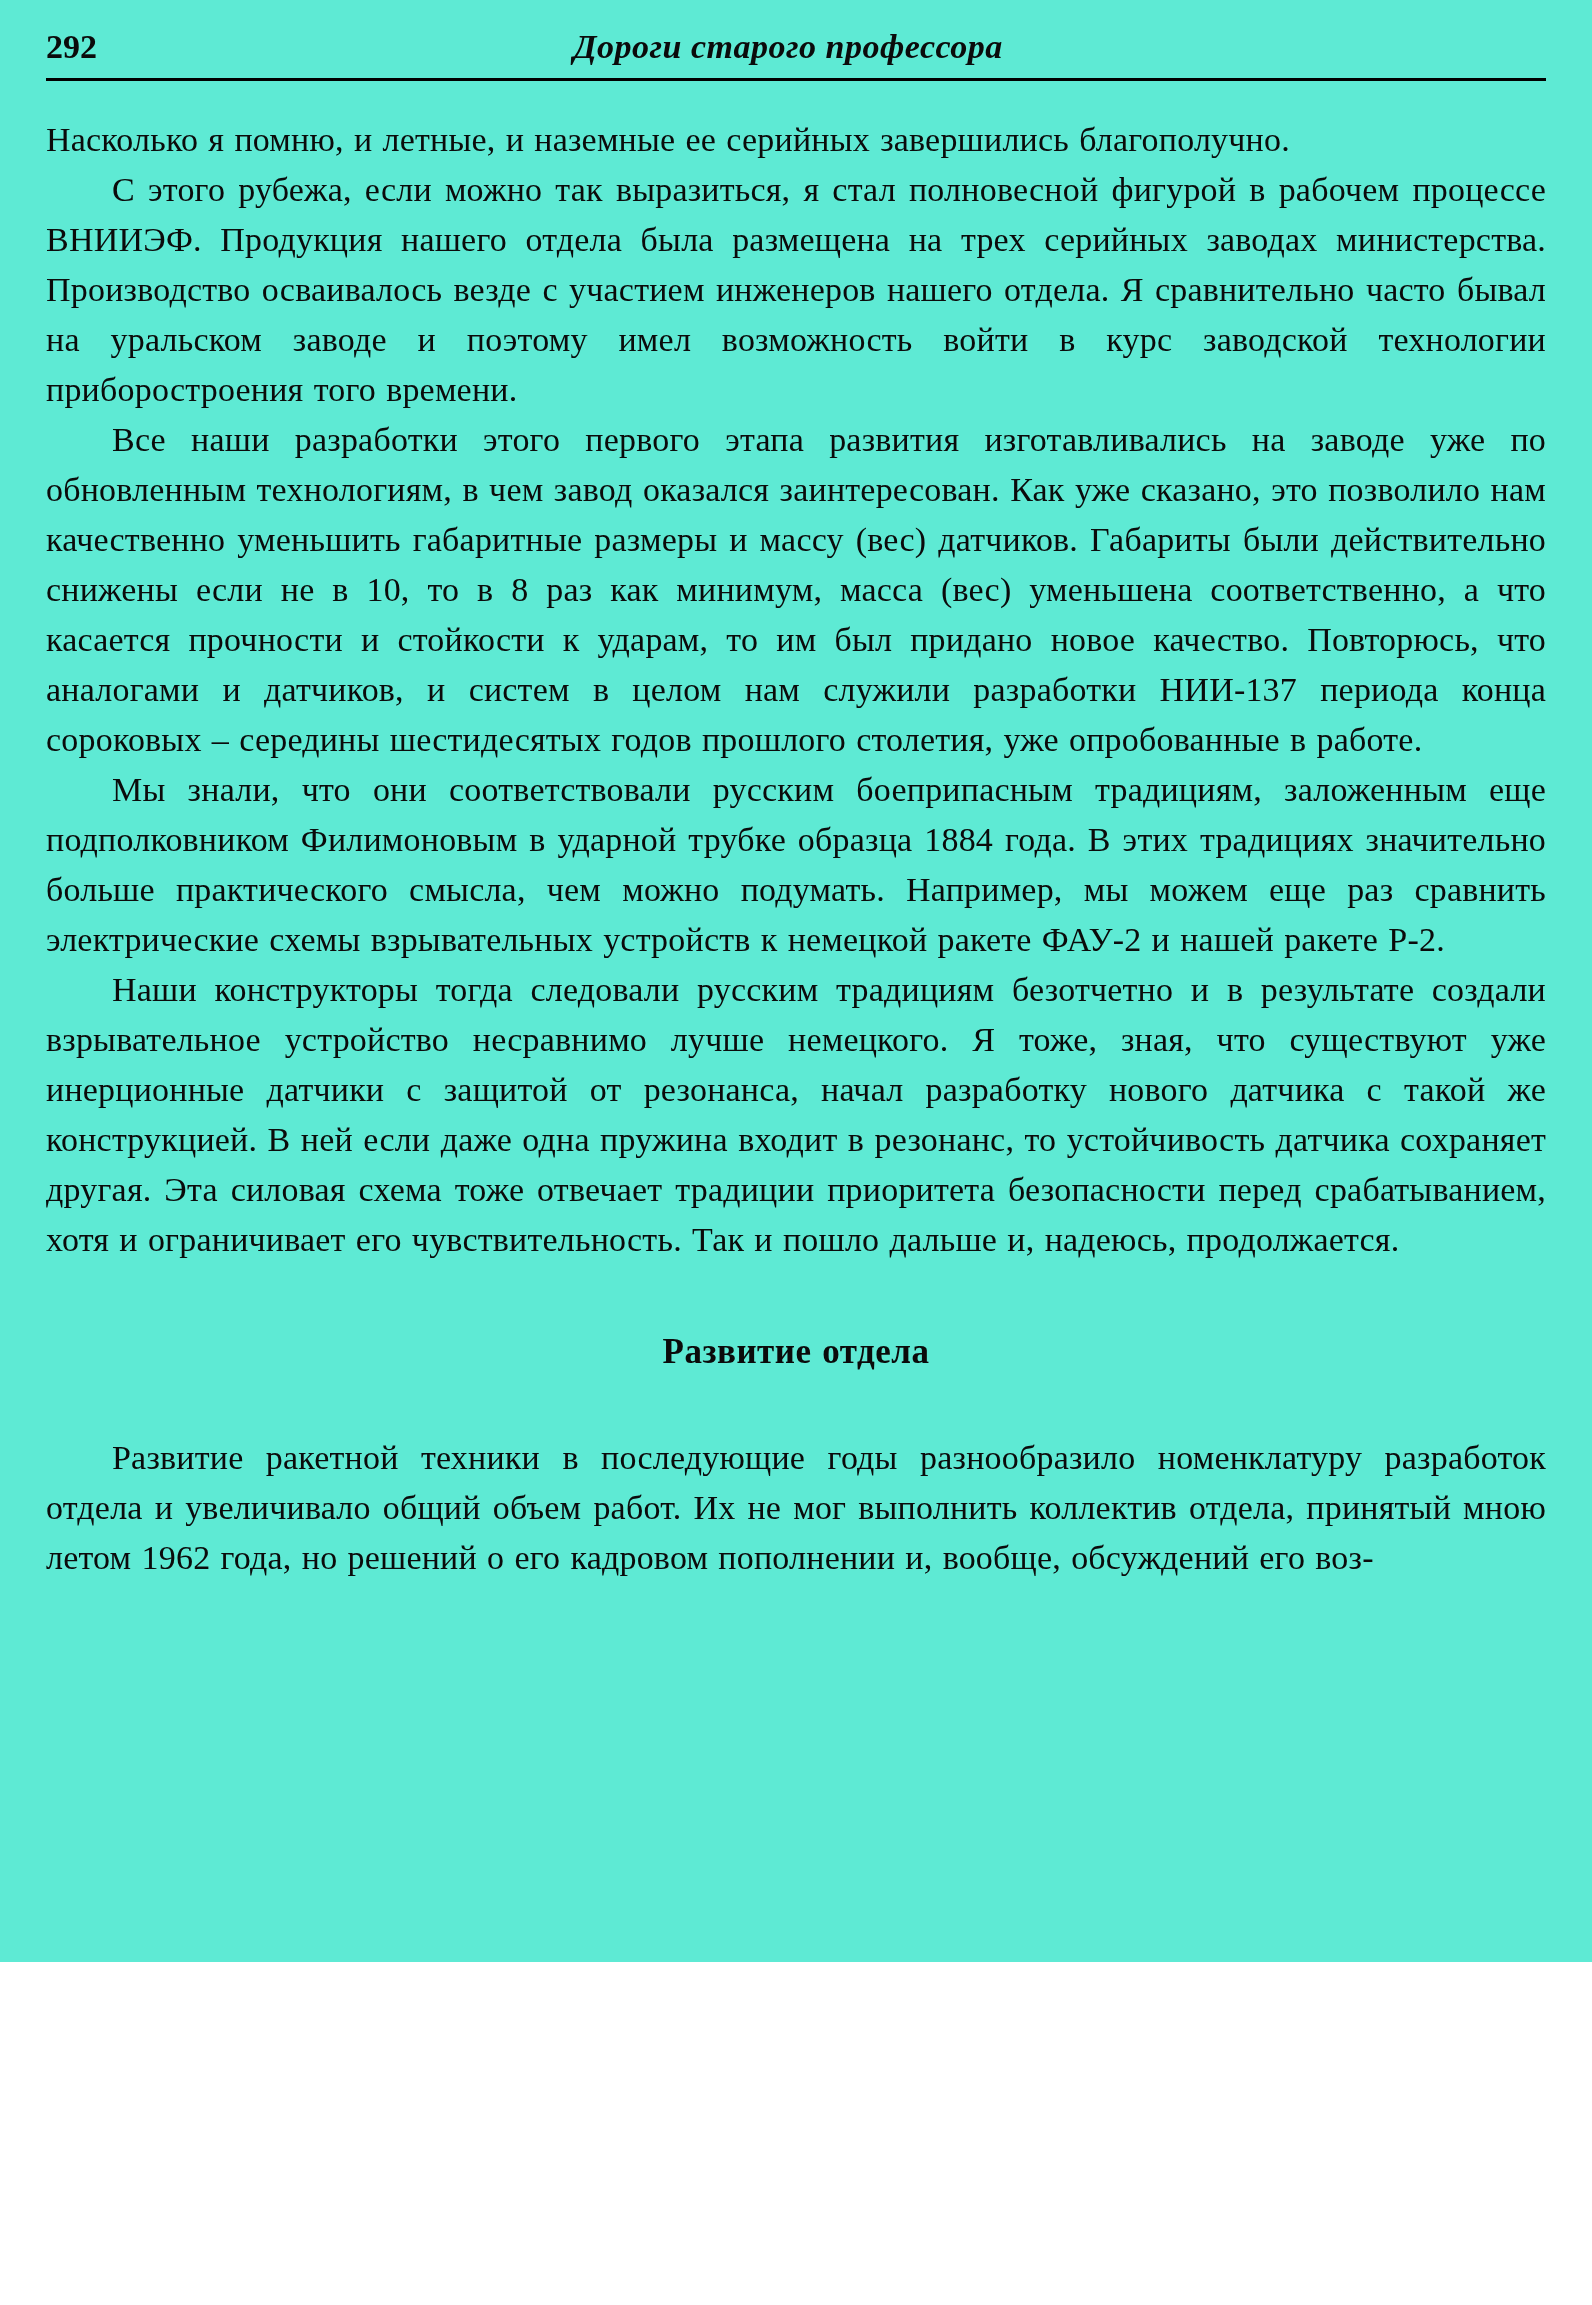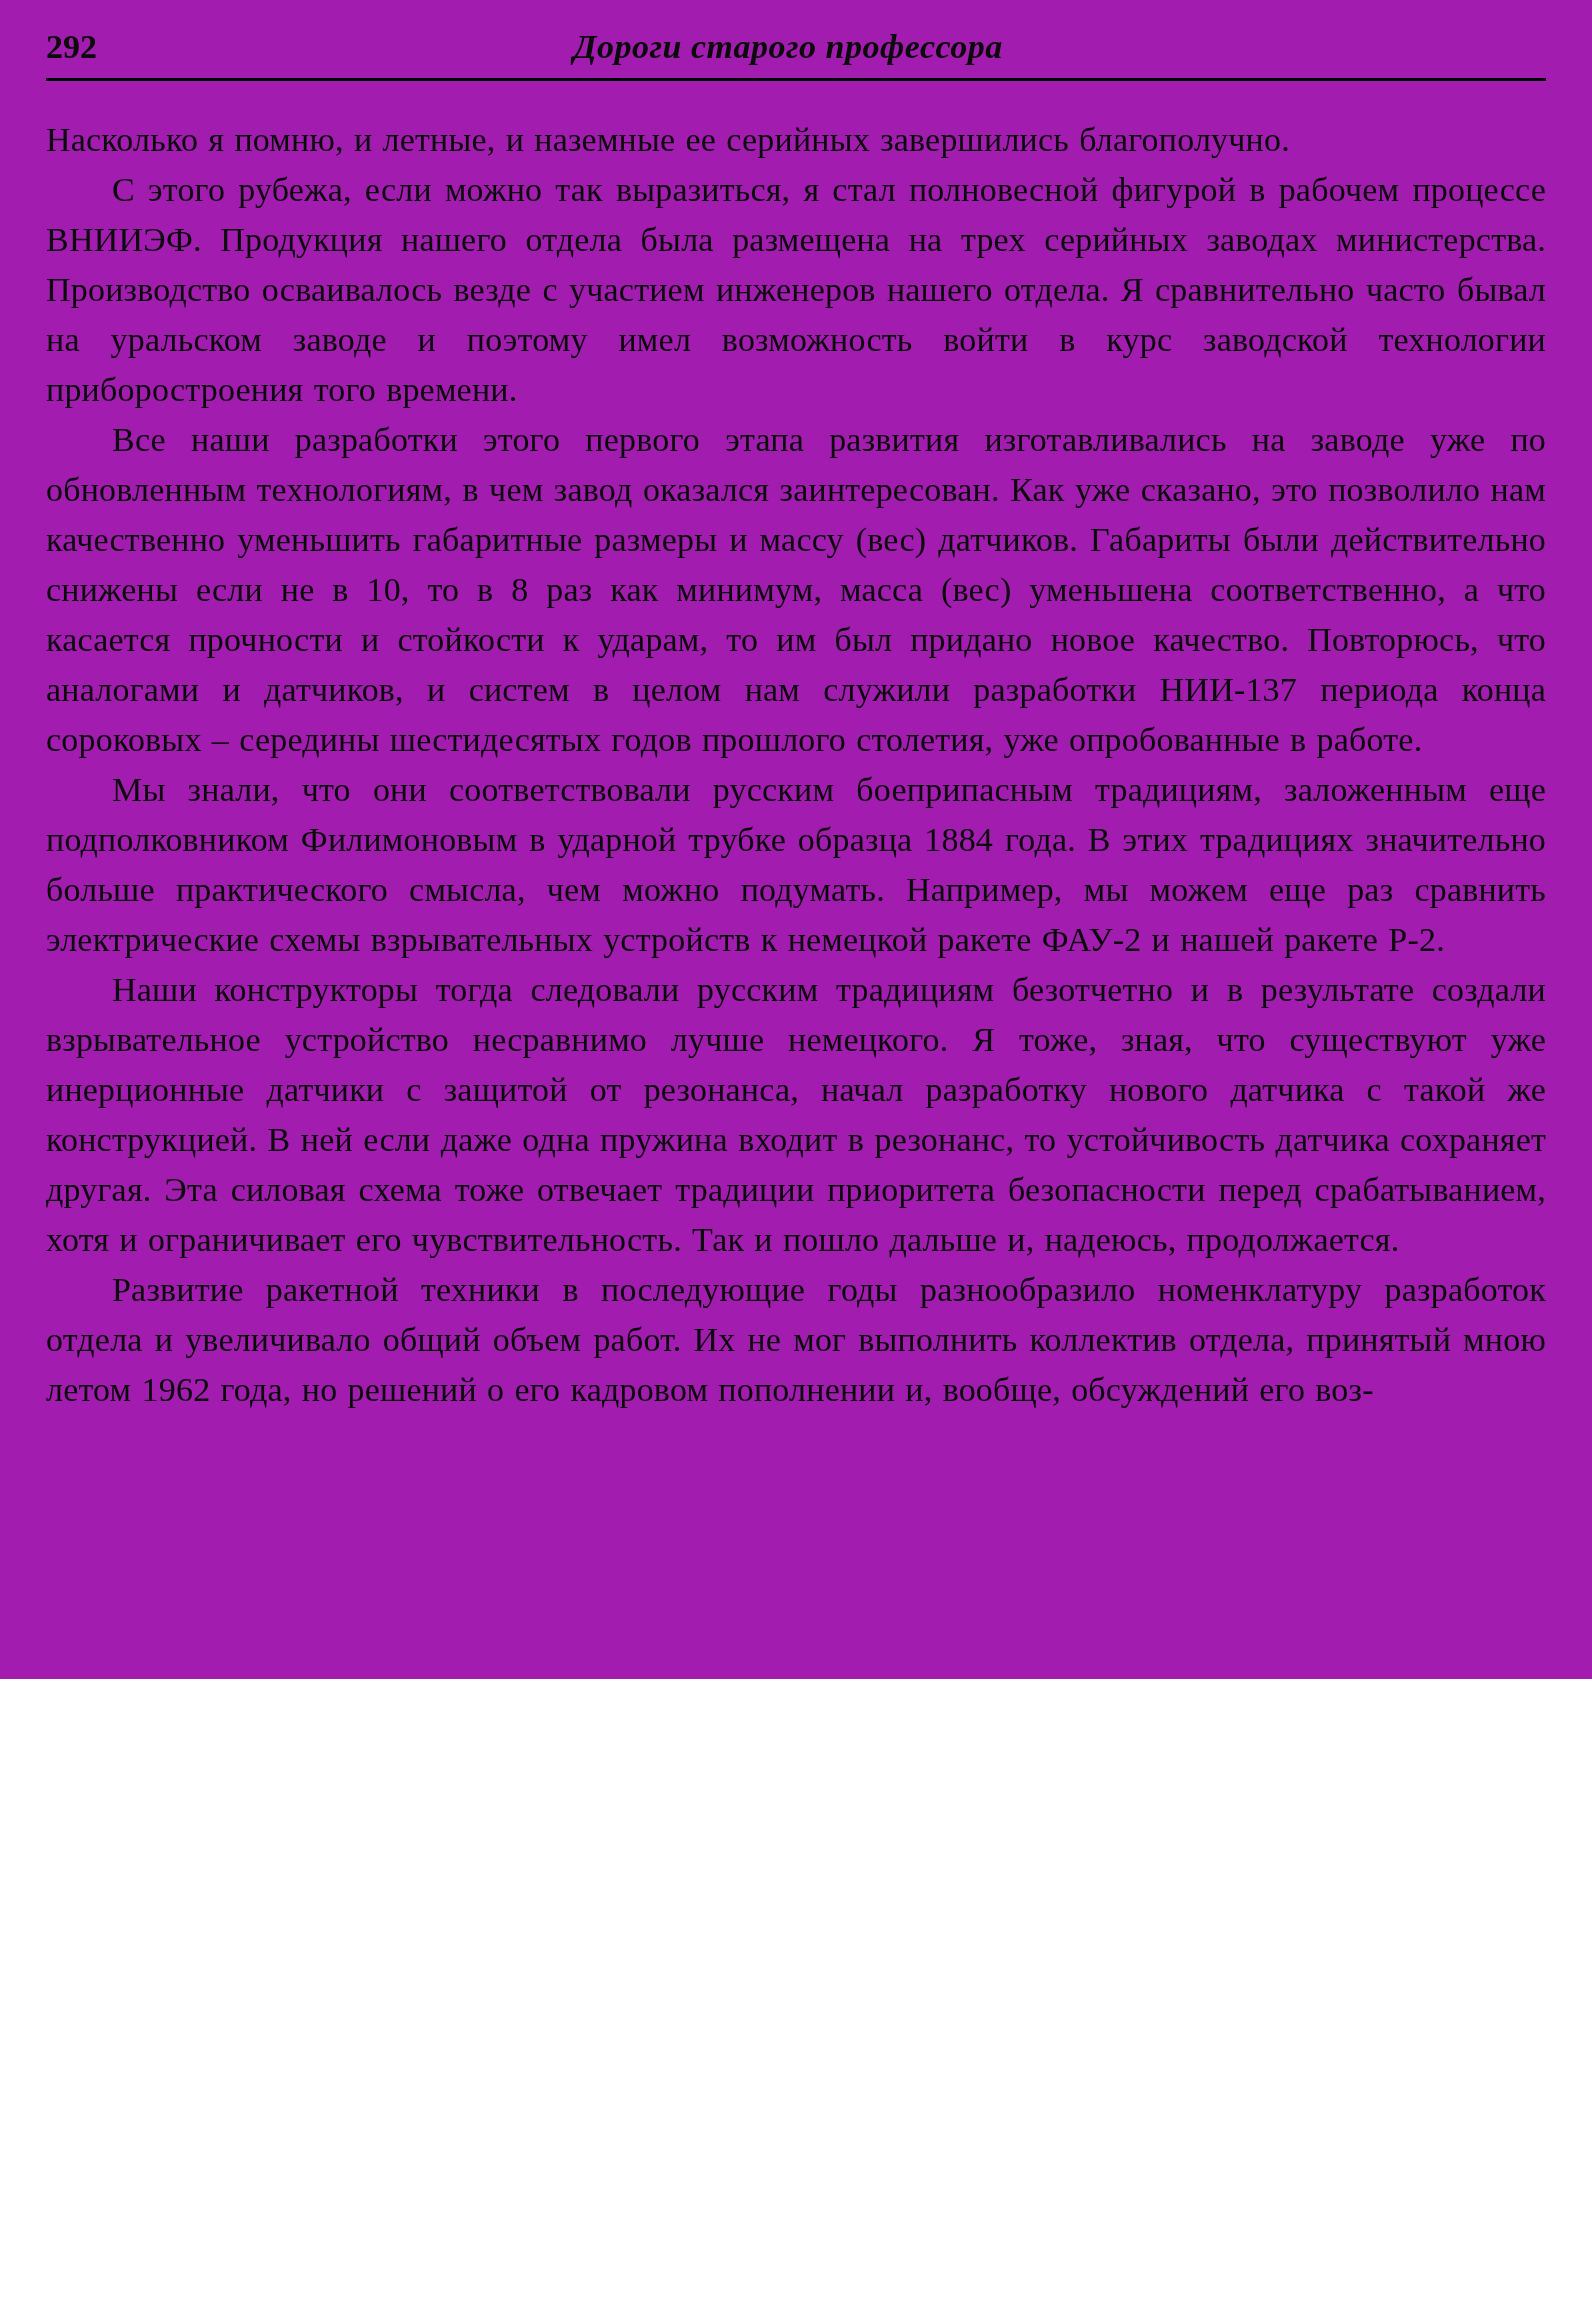--- a/index.html
+++ b/index.html
@@ -3,23 +3,23 @@
 <meta charset="utf-8">
 <style>
   html, body {
     margin: 0;
     padding: 0;
     background: #ffffff;
   }
   .page {
     position: relative;
     width: 1592px;
-    height: 1679px;
+    height: 1962px;
     box-sizing: border-box;
-    background: #a21caf;
+    background: #5eead4;
     color: #0b0b0b;
     font-family: "Liberation Serif", "DejaVu Serif", serif;
     padding: 24px 46px 8px 46px;
     overflow: hidden;
   }
   .page-header {
     position: relative;
     height: 46px;
     font-size: 34px;
     font-weight: bold;
@@ -82,18 +82,19 @@
 
   <hr class="header-rule">
 
   <main class="body-text">
     <p class="no-indent">Насколько я помню, и летные, и наземные ее серийных завершились благополучно.</p>
     <p>С этого рубежа, если можно так выразиться, я стал полновесной фигурой в рабочем процессе ВНИИЭФ. Продукция нашего отдела была размещена на трех серийных заводах министерства. Производство осваивалось везде с участием инженеров нашего отдела. Я сравнительно часто бывал на уральском заводе и поэтому имел возможность войти в курс заводской технологии приборостроения того времени.</p>
     <p>Все наши разработки этого первого этапа развития изготавливались на заводе уже по обновленным технологиям, в чем завод оказался заинтересован. Как уже сказано, это позволило нам качественно уменьшить габаритные размеры и массу (вес) датчиков. Габариты были действительно снижены если не в 10, то в 8 раз как минимум, масса (вес) уменьшена соответственно, а что касается прочности и стойкости к ударам, то им был придано новое качество. Повторюсь, что аналогами и датчиков, и систем в целом нам служили разработки НИИ-137 периода конца сороковых – середины шестидесятых годов прошлого столетия, уже опробованные в работе.</p>
     <p>Мы знали, что они соответствовали русским боеприпасным традициям, заложенным еще подполковником Филимоновым в ударной трубке образца 1884 года. В этих традициях значительно больше практического смысла, чем можно подумать. Например, мы можем еще раз сравнить электрические схемы взрывательных устройств к немецкой ракете ФАУ-2 и нашей ракете Р-2.</p>
     <p>Наши конструкторы тогда следовали русским традициям безотчетно и в результате создали взрывательное устройство несравнимо лучше немецкого. Я тоже, зная, что существуют уже инерционные датчики с защитой от резонанса, начал разработку нового датчика с такой же конструкцией. В ней если даже одна пружина входит в резонанс, то устойчивость датчика сохраняет другая. Эта силовая схема тоже отвечает традиции приоритета безопасности перед срабатыванием, хотя и ограничивает его чувствительность. Так и пошло дальше и, надеюсь, продолжается.</p>
 
+    <h2 class="section-heading">Развитие отдела</h2>
 
     <p>Развитие ракетной техники в последующие годы разнообразило номенклатуру разработок отдела и увеличивало общий объем работ. Их не мог выполнить коллектив отдела, принятый мною летом 1962 года, но решений о его кадровом пополнении и, вообще, обсуждений его воз-</p>
   </main>
 
 </div>
 
 
 </body></html>

